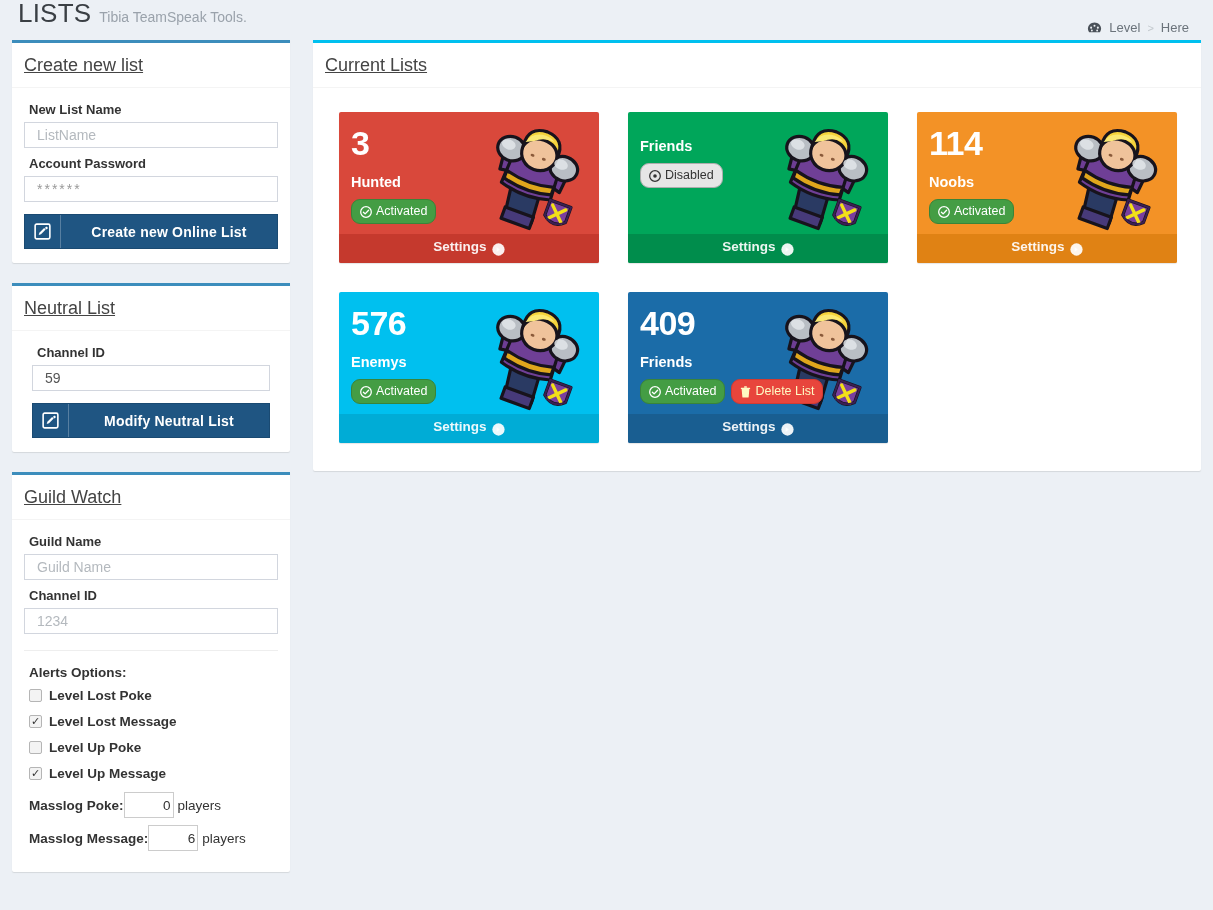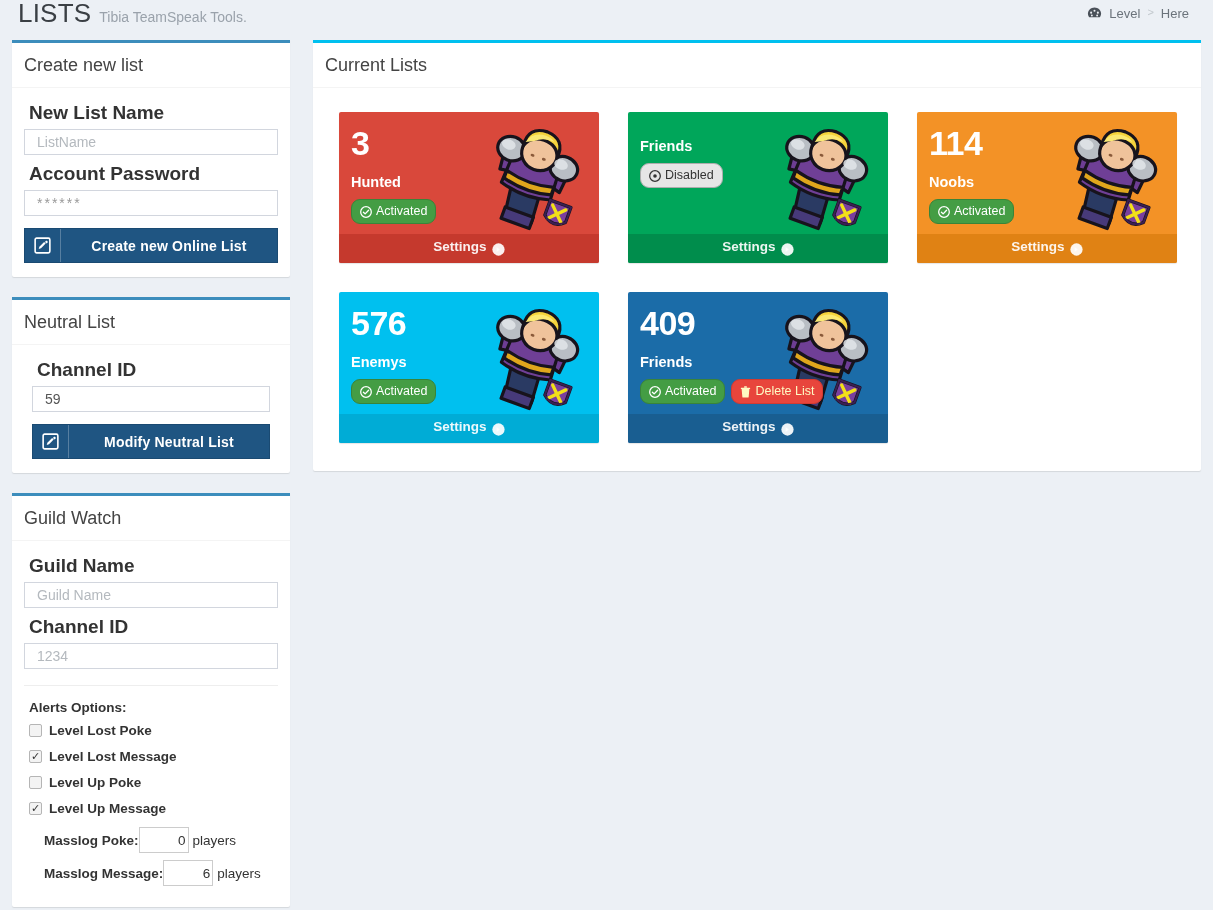--- a/index.html
+++ b/index.html
@@ -30,25 +30,25 @@
     line-height: 1;
     letter-spacing: .2px;
   }
   #page-subtitle {
     font-size: 14px;
     color: #9aa2ab;
     line-height: 1;
   }
   #breadcrumb {
     display: flex;
-    align-items: flex-start;
+    align-items: center;
     gap: 7px;
     font-size: 13px;
     color: #6b737b;
-    padding-top: 6px;
+    padding-top: 20px;
   }
   #breadcrumb .crumb-sep { color: #c2c8cd; font-size: 11px; }
   #breadcrumb .crumb-link { color: #6b737b; text-decoration: none; }
   .bc-icon { display: inline-block; line-height: 0; }
 
   
   #content-wrapper {
     display: flex;
     align-items: flex-start;
     gap: 0;
@@ -69,28 +69,29 @@
   .box.box-cyan { border-top-color: #00c0ef; }
   .box-header {
     padding: 13px 12px 12px 12px;
     border-bottom: 1px solid #f4f4f4;
   }
   .box-title {
     font-size: 18px;
     font-weight: 400;
     color: #444;
     line-height: 1;
+    text-decoration: underline;
   }
   .box-body { padding: 10px 12px 14px 12px; }
   .box-body.indent { padding: 10px 20px 14px 20px; }
 
   
   .form-label {
     display: block;
-    font-size: 19px;
+    font-size: 13px;
     font-weight: bold;
     color: #333;
     margin: 8px 0 5px 5px;
   }
   .form-label:first-child { margin-top: 4px; }
   .form-control {
     display: block;
     width: 100%;
     height: 26px;
     padding: 6px 12px;
@@ -167,21 +168,21 @@
     flex: 0 0 13px;
     cursor: pointer;
   }
   .chk .tick { display: none; font-size: 11px; color: #333; line-height: 1; }
   .chk.checked .tick { display: block; }
   .check-label { font-size: 13.5px; font-weight: bold; color: #333; cursor: pointer; }
 
   .masslog-row {
     display: flex;
     align-items: center;
-    margin: 0 0 7px 20px;
+    margin: 0 0 7px 5px;
   }
   .masslog-label {
     font-size: 13.5px;
     font-weight: bold;
     color: #333;
   }
   .num-input {
     width: 50px;
     height: 26px;
     border: 1px solid #ccc;

